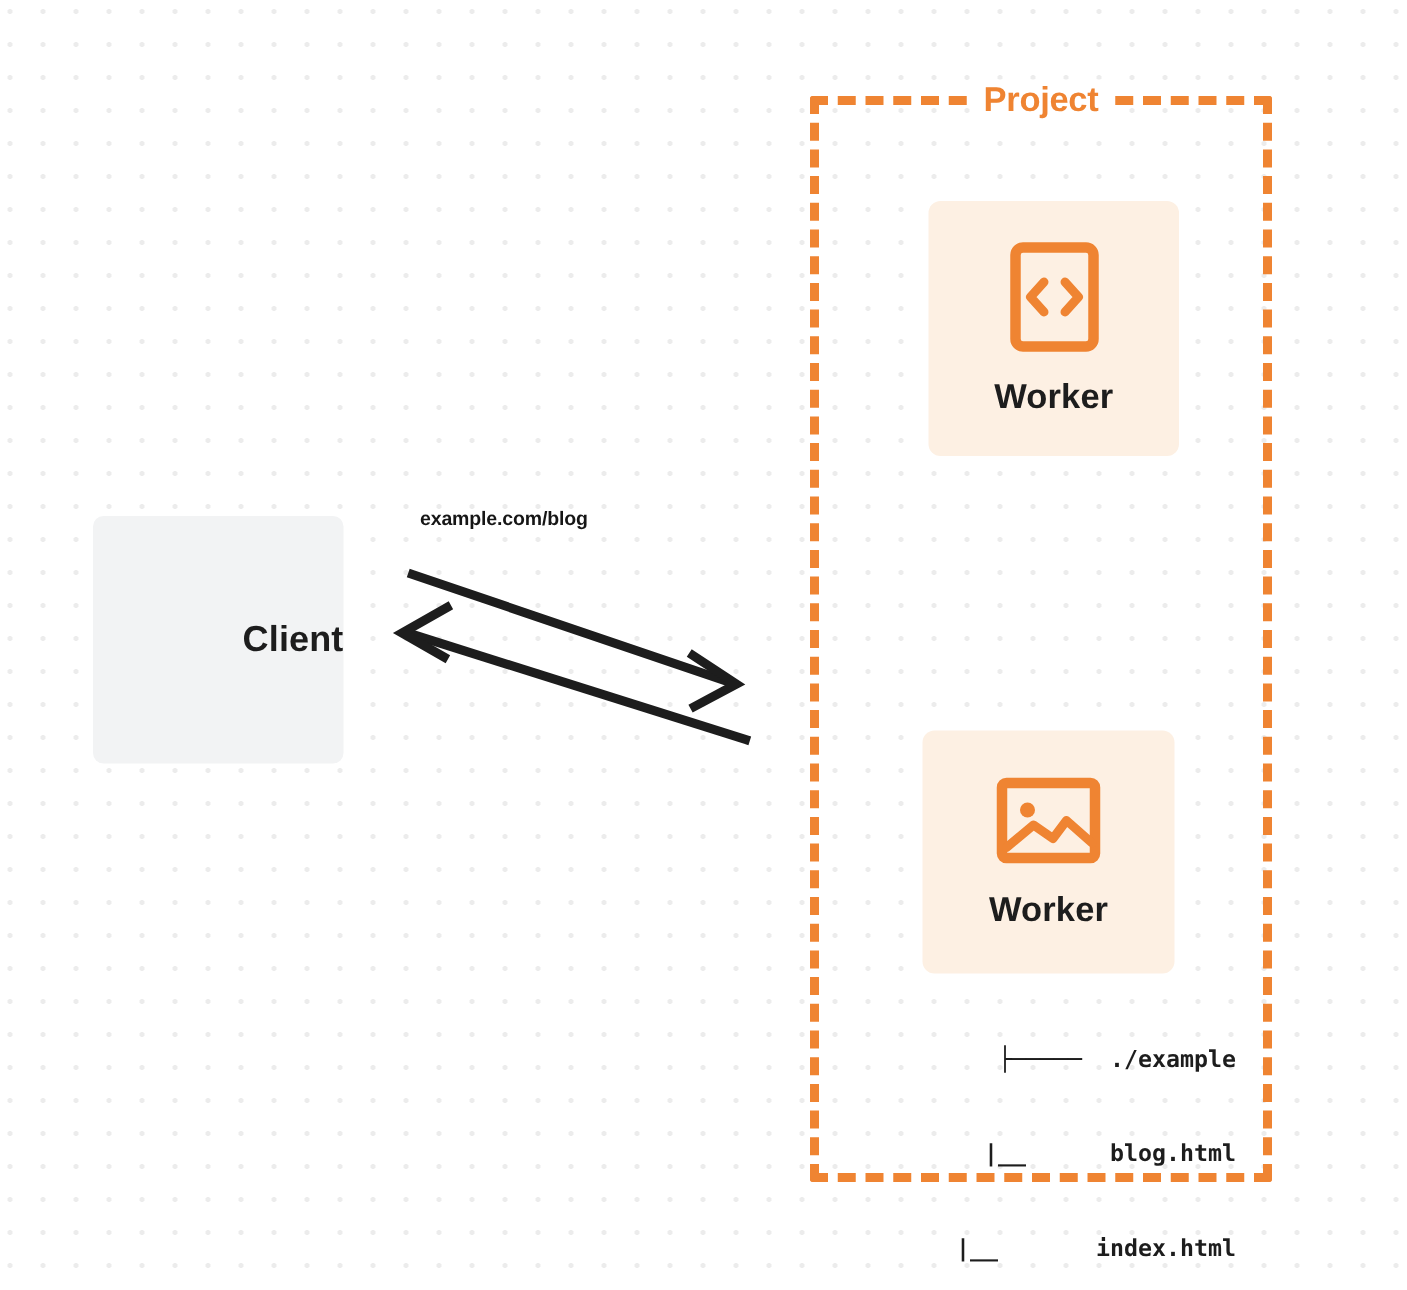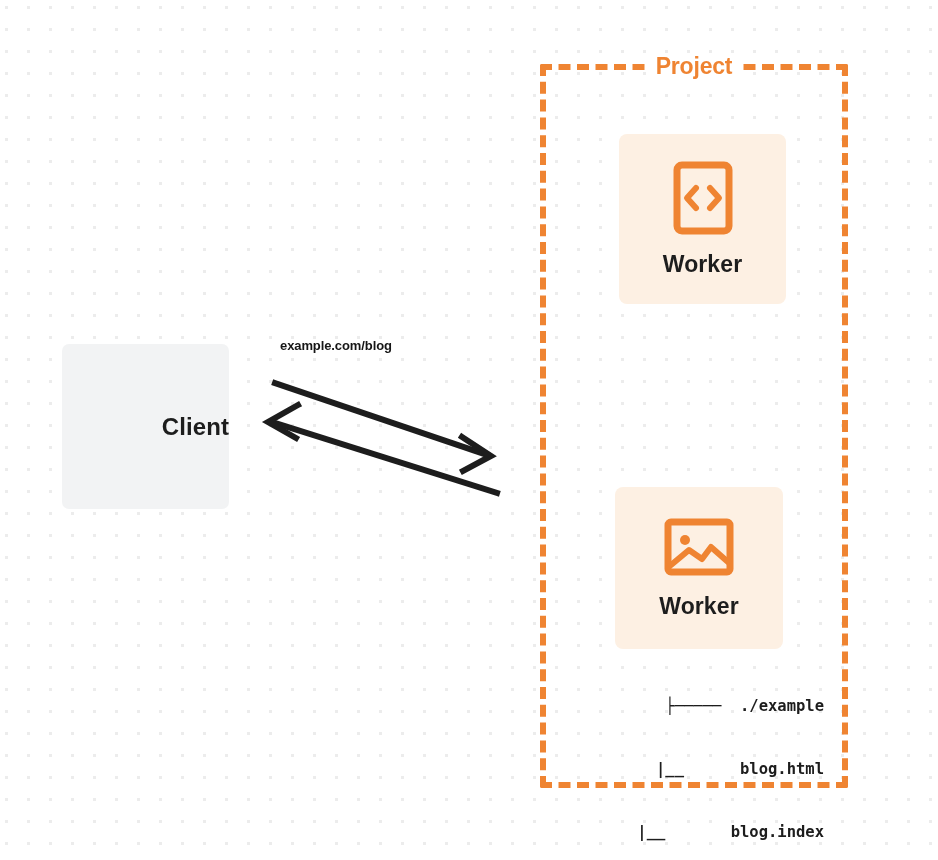--- a/index.html
+++ b/index.html
@@ -195,18 +195,18 @@
           <circle cx="21" cy="23" r="5" fill="#ef8432"></circle>
           <polyline points="7,48 25,33 38,42 47,30 64,45" fill="none" stroke="#ef8432" stroke-width="6" stroke-linecap="round" stroke-linejoin="round"></polyline>
         </svg>
       </span>
       <span class="card-title">Worker</span>
     </div>
 
     <div id="assets-file-tree">
       <span class="tree-row">├─────  ./example</span>
       <span class="tree-row">|__      blog.html</span>
-      <span class="tree-row">|__       blog.index</span>
+      <span class="tree-row">|__       index.html</span>
       
     </div>
 
   </div>
 </div>
 
 </body></html>

